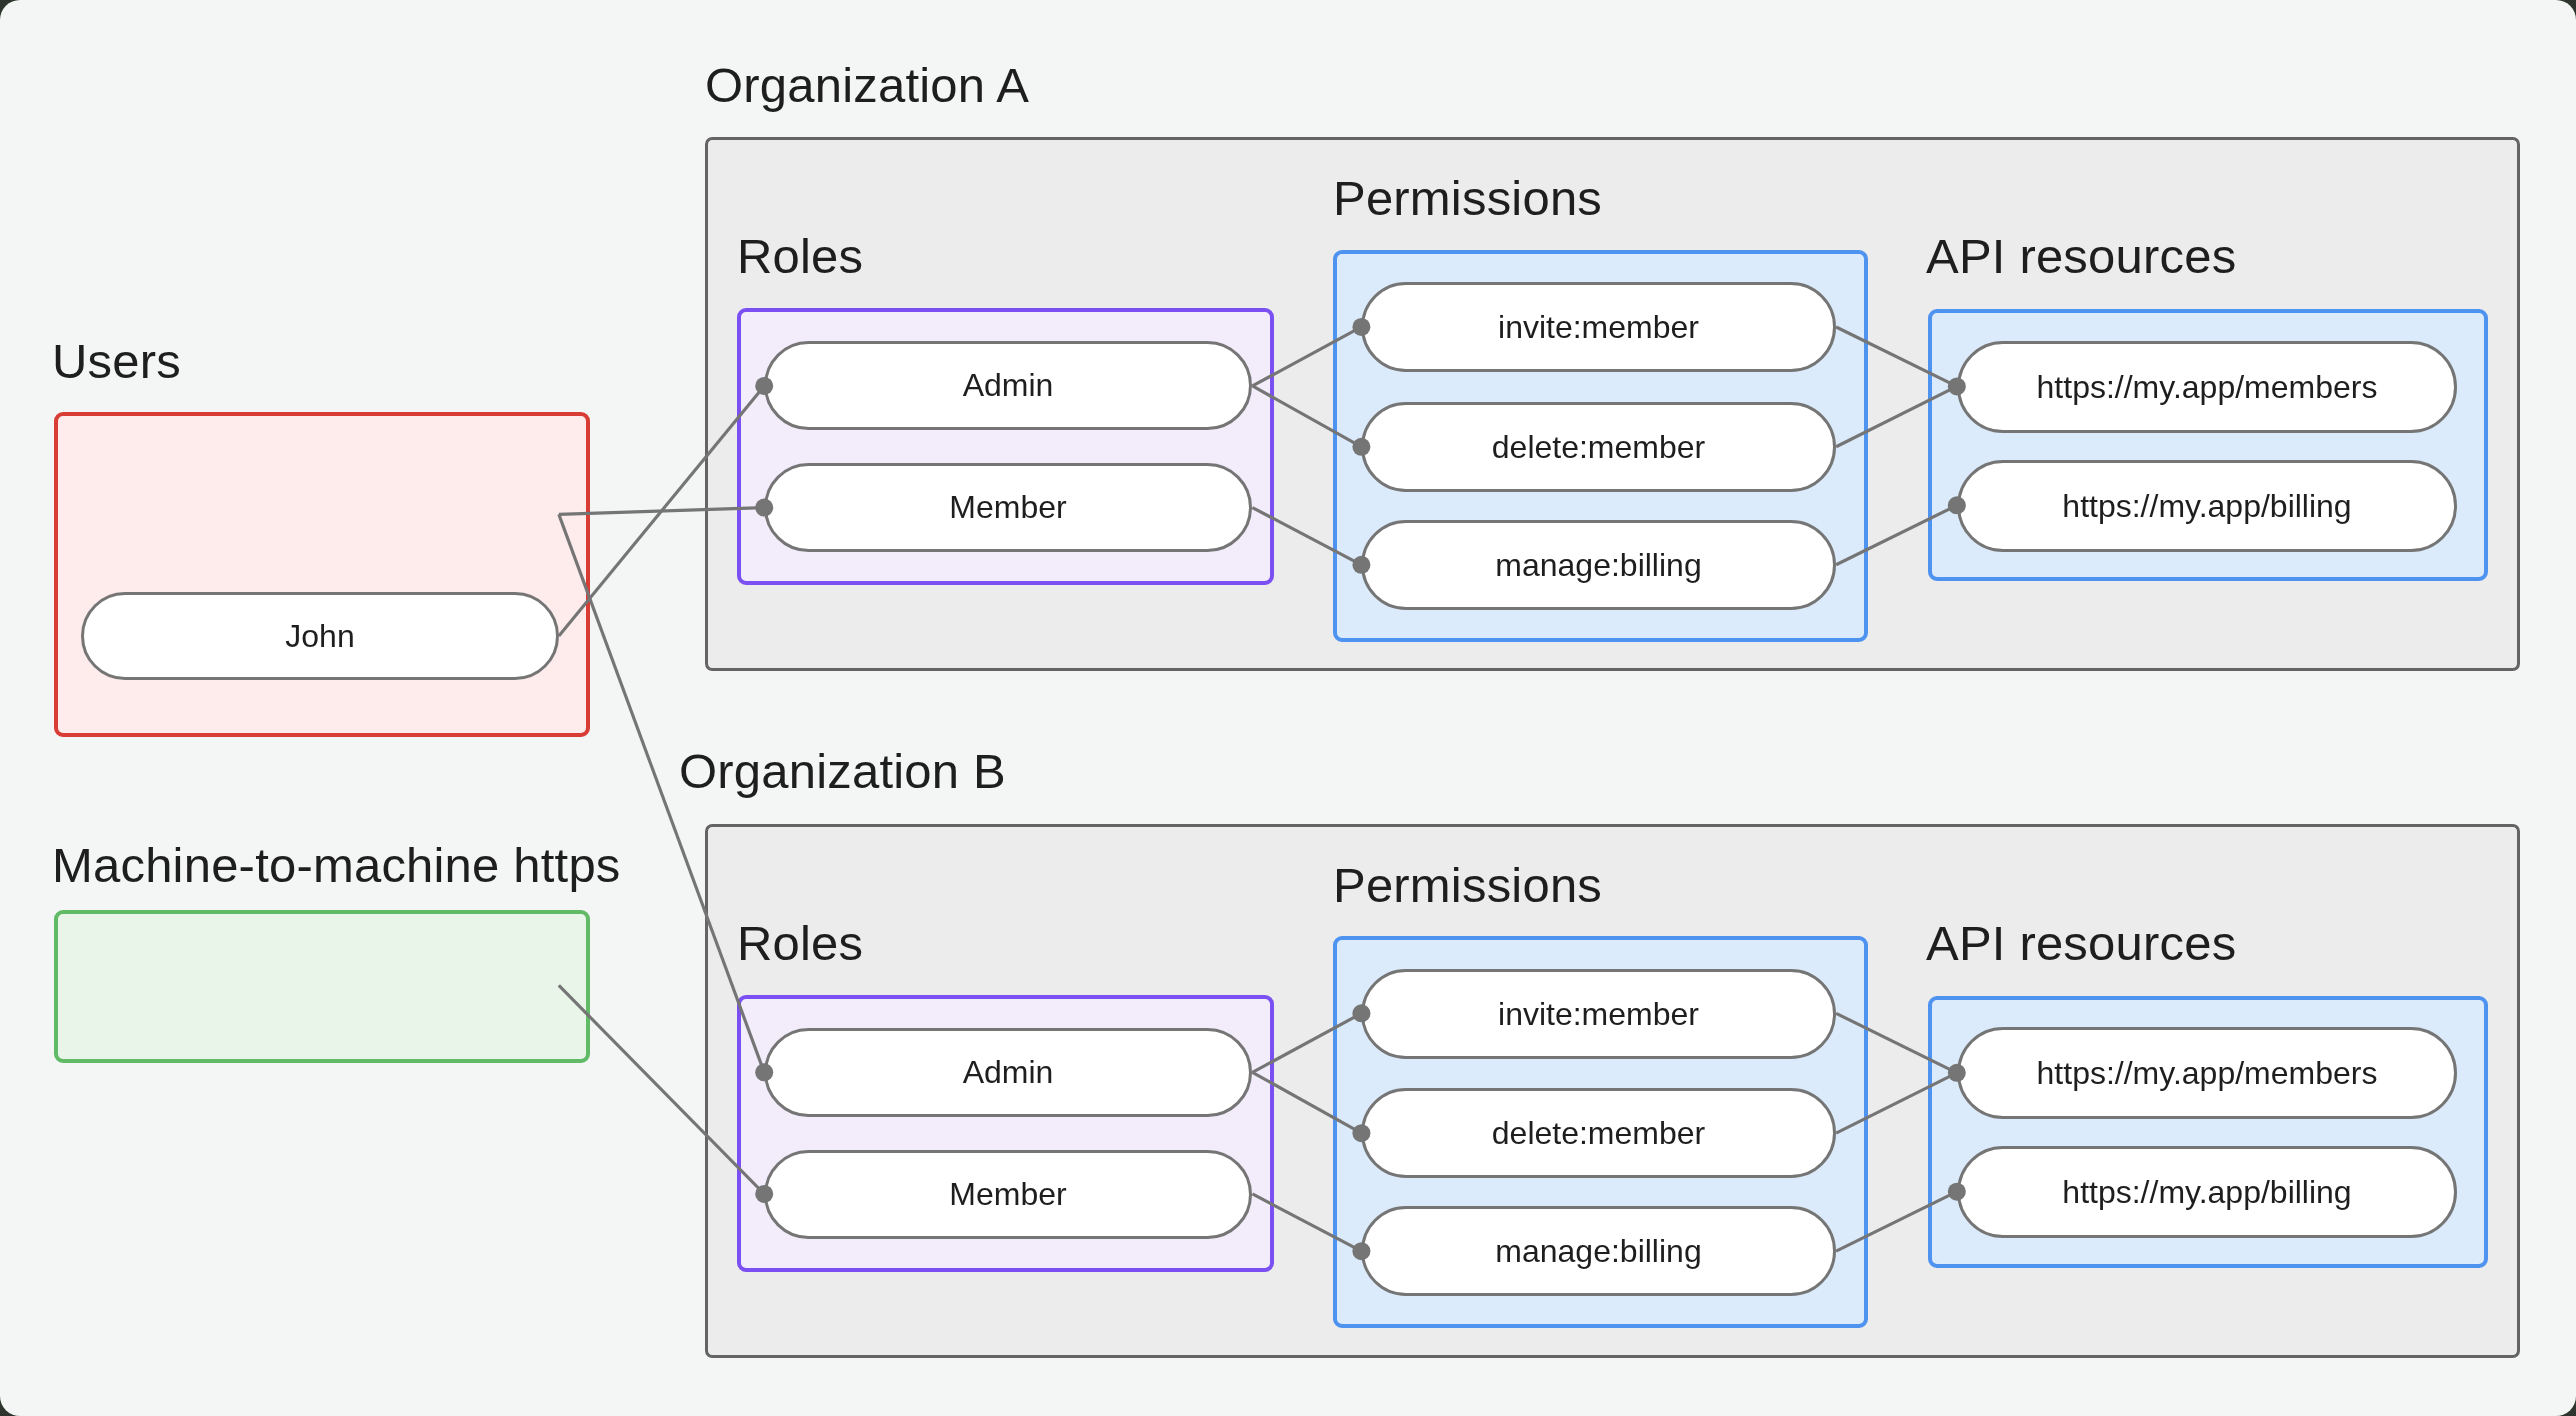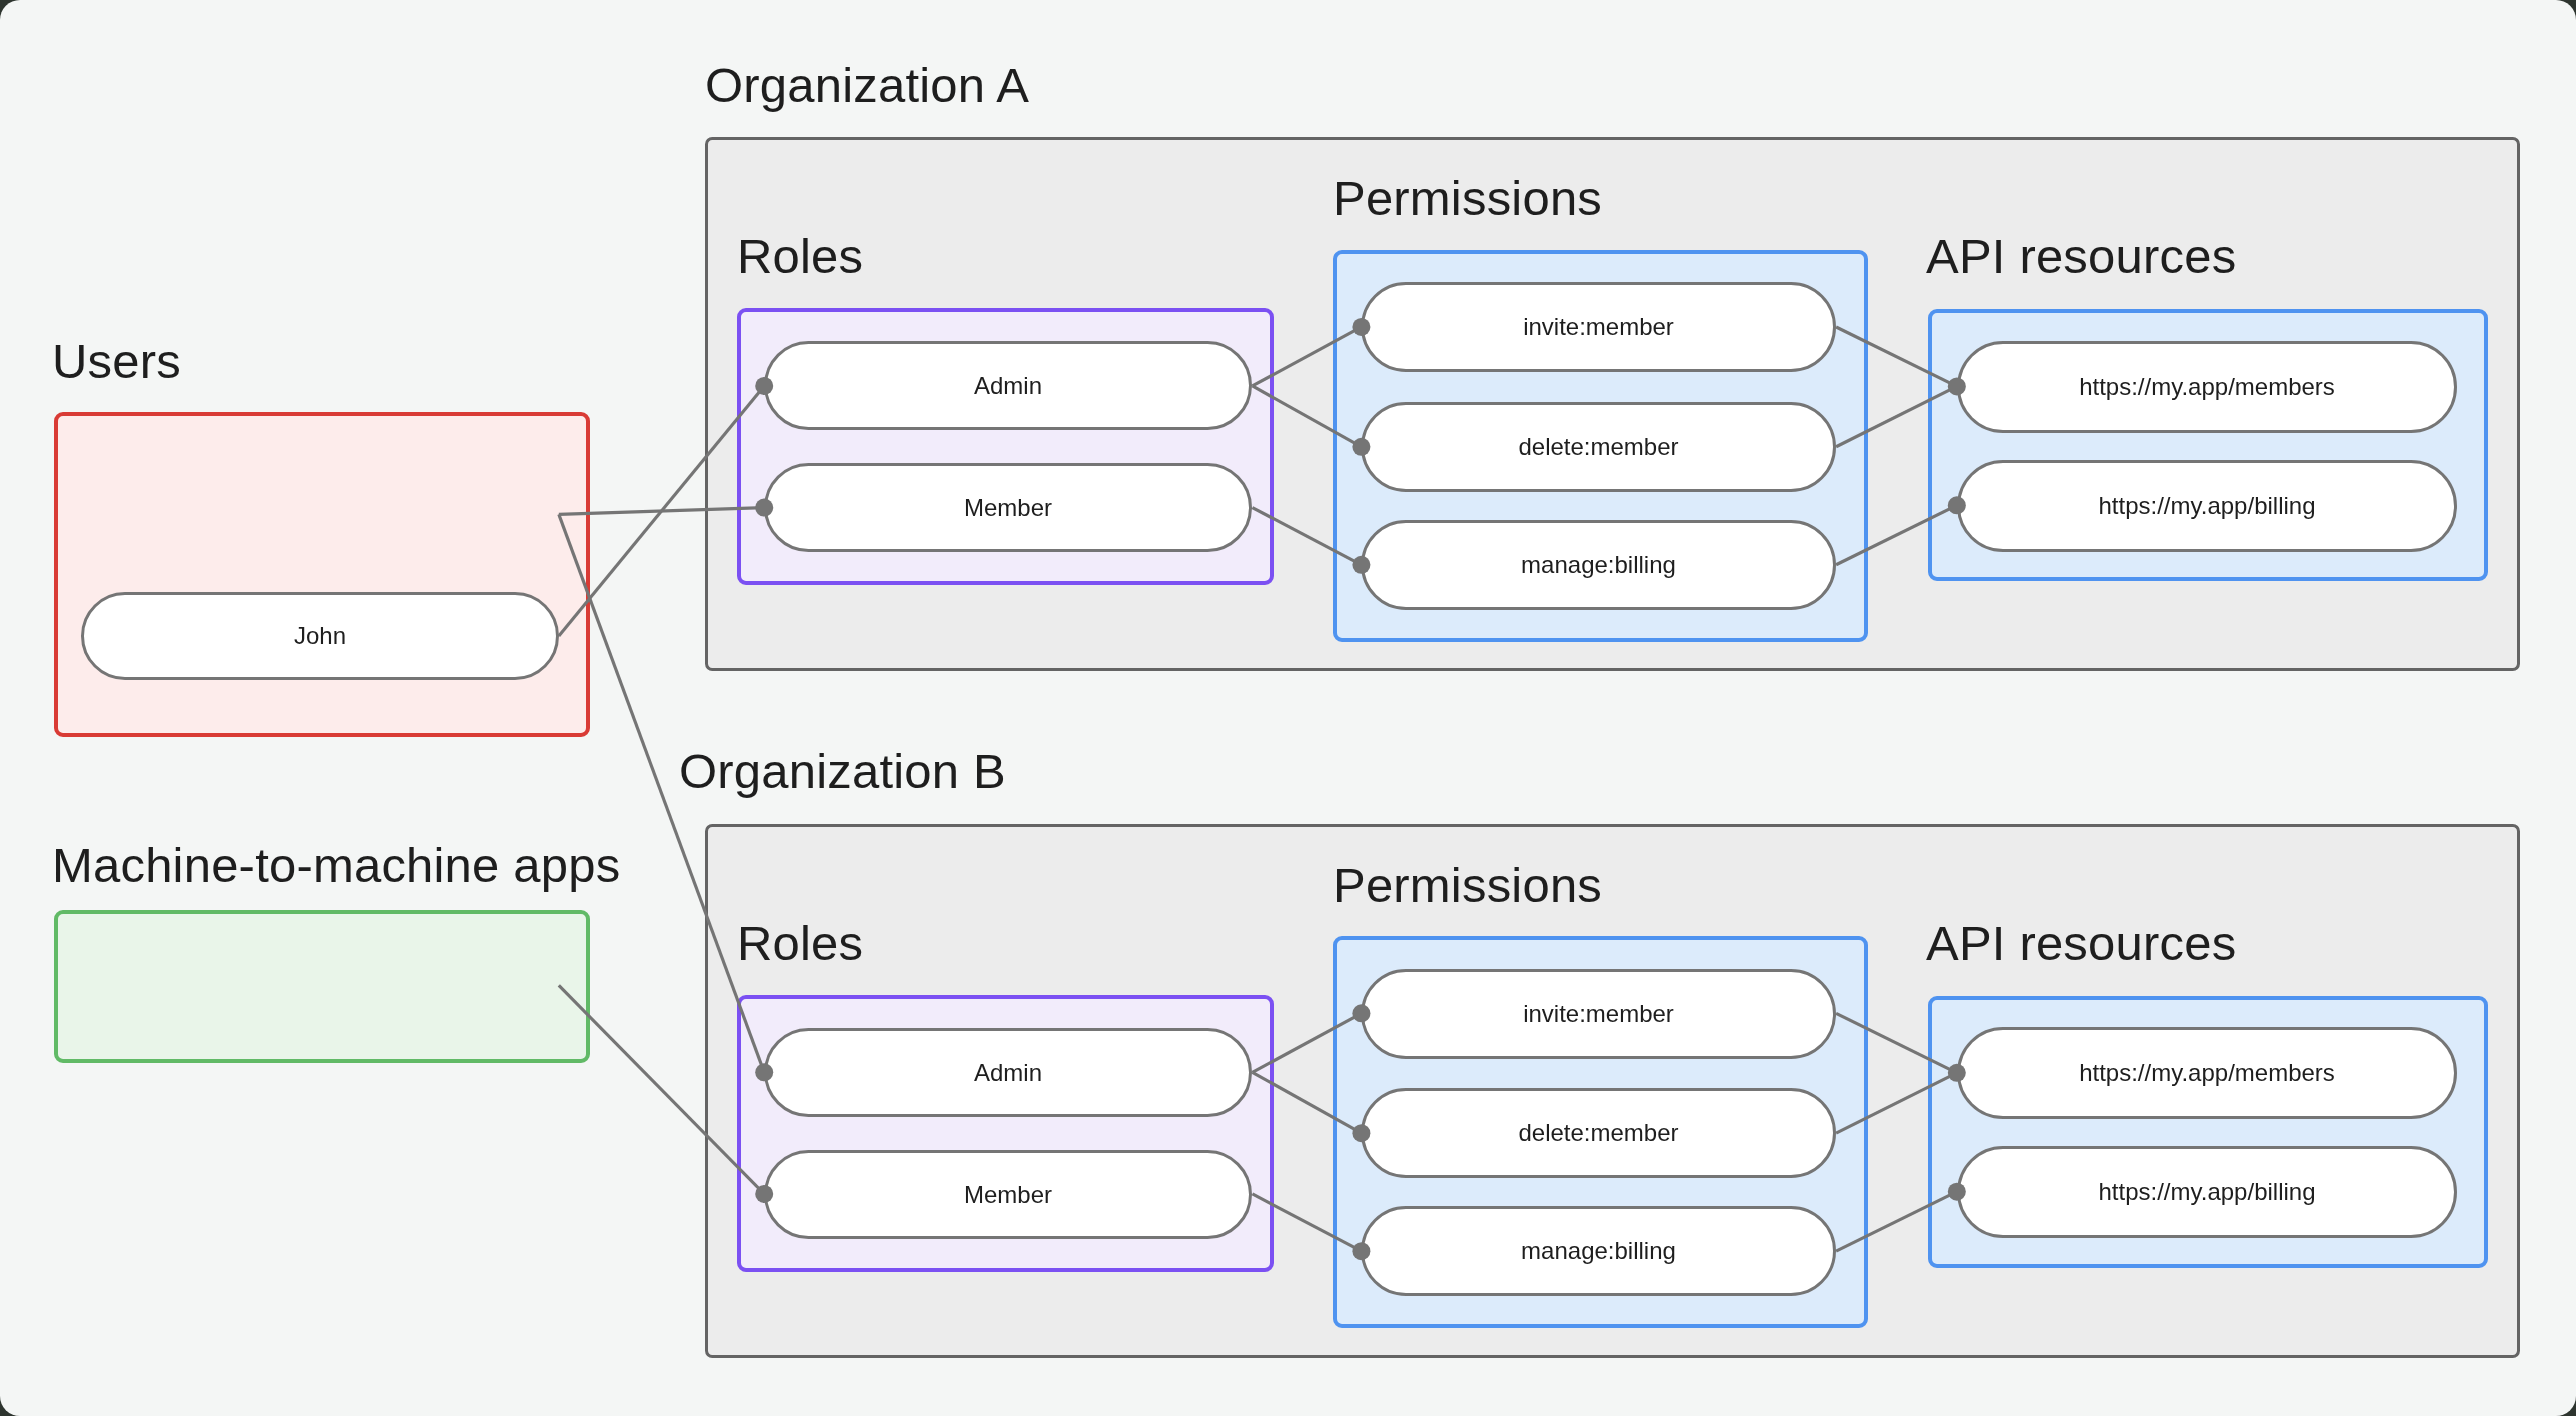--- a/index.html
+++ b/index.html
@@ -31,33 +31,33 @@
   }
   .gbox{position:absolute;border-radius:9px;}
   .gbox.org{background:var(--org-fill);border:3.6px solid var(--org-border);border-radius:7.2px;}
   .gbox.red{background:var(--red-fill);border:4.5px solid var(--red-border);}
   .gbox.green{background:var(--green-fill);border:4.5px solid var(--green-border);}
   .gbox.purple{background:var(--purple-fill);border:4.5px solid var(--purple-border);}
   .gbox.blue{background:var(--blue-fill);border:4.5px solid var(--blue-border);}
   .pill{
     position:absolute;background:#ffffff;border:3.2px solid var(--pill-border);
     border-radius:900px;display:flex;align-items:center;justify-content:center;
-    font-size:24px;color:var(--text);white-space:nowrap;
+    font-size:32px;color:var(--text);white-space:nowrap;
   }
   .wires{position:absolute;left:0;top:0;z-index:5;pointer-events:none;}
   .wires line{stroke:var(--wire);stroke-width:3.5;}
   .wires circle{fill:var(--wire);}
 </style>
 </head>
 <body>
 
 <div class="frame">
 
   <div class="section-label" style="left:52px;top:332px">Users</div>
-  <div class="section-label" style="left:52px;top:836px">Machine-to-machine apps</div>
+  <div class="section-label" style="left:52px;top:836px">Machine-to-machine https</div>
   <div class="section-label" style="left:705px;top:56px">Organization A</div>
   <div class="section-label" style="left:679px;top:742px">Organization B</div>
 
   <div class="gbox red" style="left:54px;top:412px;width:536px;height:325px"></div>
   <div class="pill" style="left:81px;top:592px;width:478px;height:88px">
     <span>John</span>
   </div>
 
   <div class="gbox green" style="left:54px;top:910px;width:536px;height:153px"></div>
 

